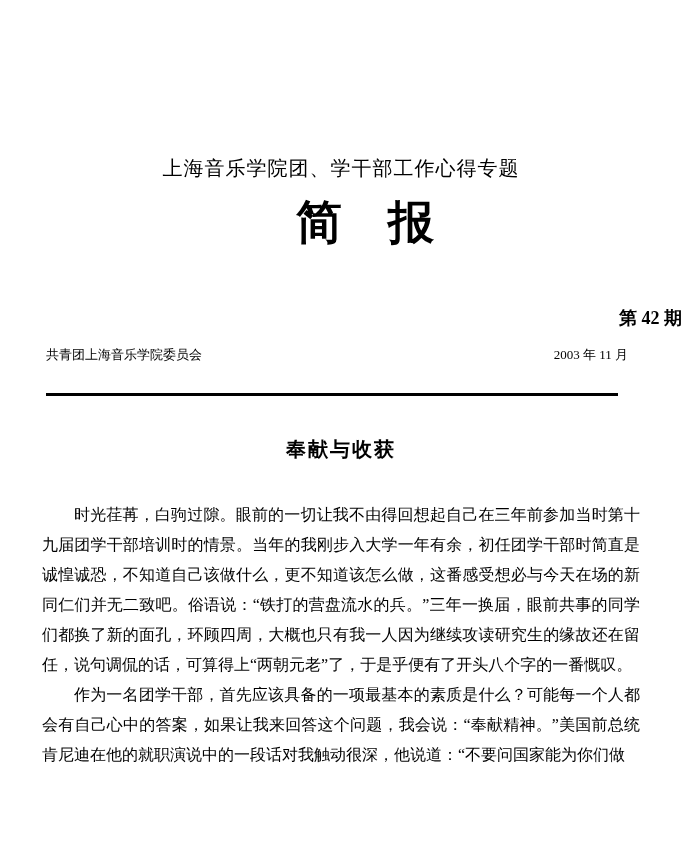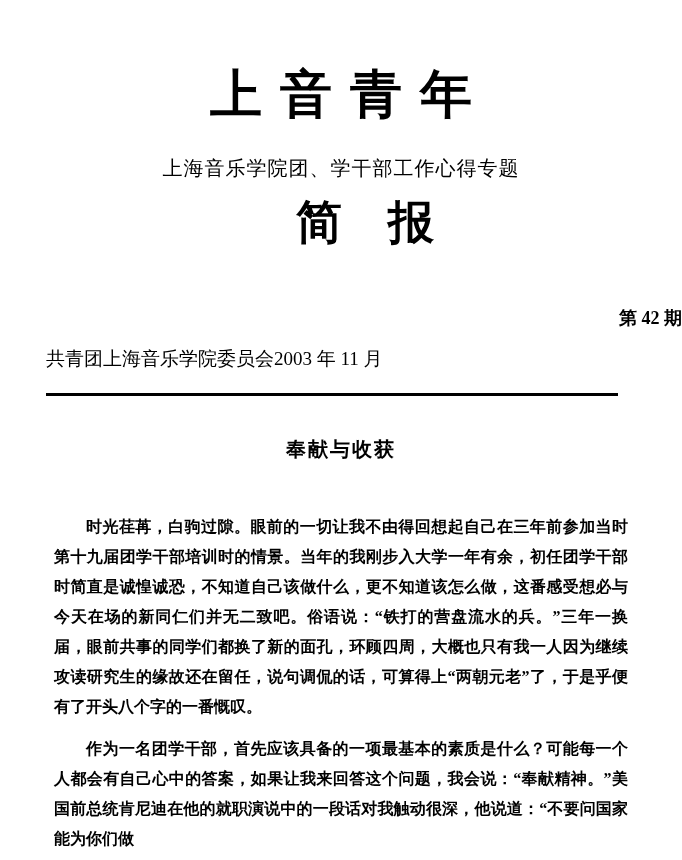--- a/index.html
+++ b/index.html
@@ -47,22 +47,23 @@
     position: absolute;
     top: 306px; left: 0; width: 100%;
     text-align: right;
     font-size: 18px;
     font-weight: bold;
   }
   .pubrow {
     position: absolute;
     top: 346px; left: 46px; right: 54px;
     display: flex;
+    justify-content: space-between;
     align-items: baseline;
-    font-size: 19px;
+    font-size: 13px;
   }
   .rule {
     position: absolute;
     top: 393px; left: 46px;
     width: 572px; height: 3px;
     background: #000000;
   }
   .article-title {
     position: absolute;
     top: 436px; left: 0; width: 100%;
@@ -73,32 +74,30 @@
   }
   .body-text {
     position: absolute;
     top: 500px; left: 42px;
     width: 598px;
     font-size: 16px;
     line-height: 30px;
     text-align: justify;
   }
   .body-text p {
-    margin: 12px;
+    margin: 0;
     padding: 0;
     text-indent: 2em;
-    font-weight: bold;
   }
 </style>
 </head>
 <body>
 
 <div class="page">
 
-  <div class="masthead">上音青年</div>
 
   <div class="subtitle">上海音乐学院团、学干部工作心得专题</div>
 
   <div class="bulletin">简　报</div>
 
   <div class="issue">第 42 期</div>
 
   <div class="pubrow">
     <span>共青团上海音乐学院委员会</span>
     <span>2003 年 11 月</span>

